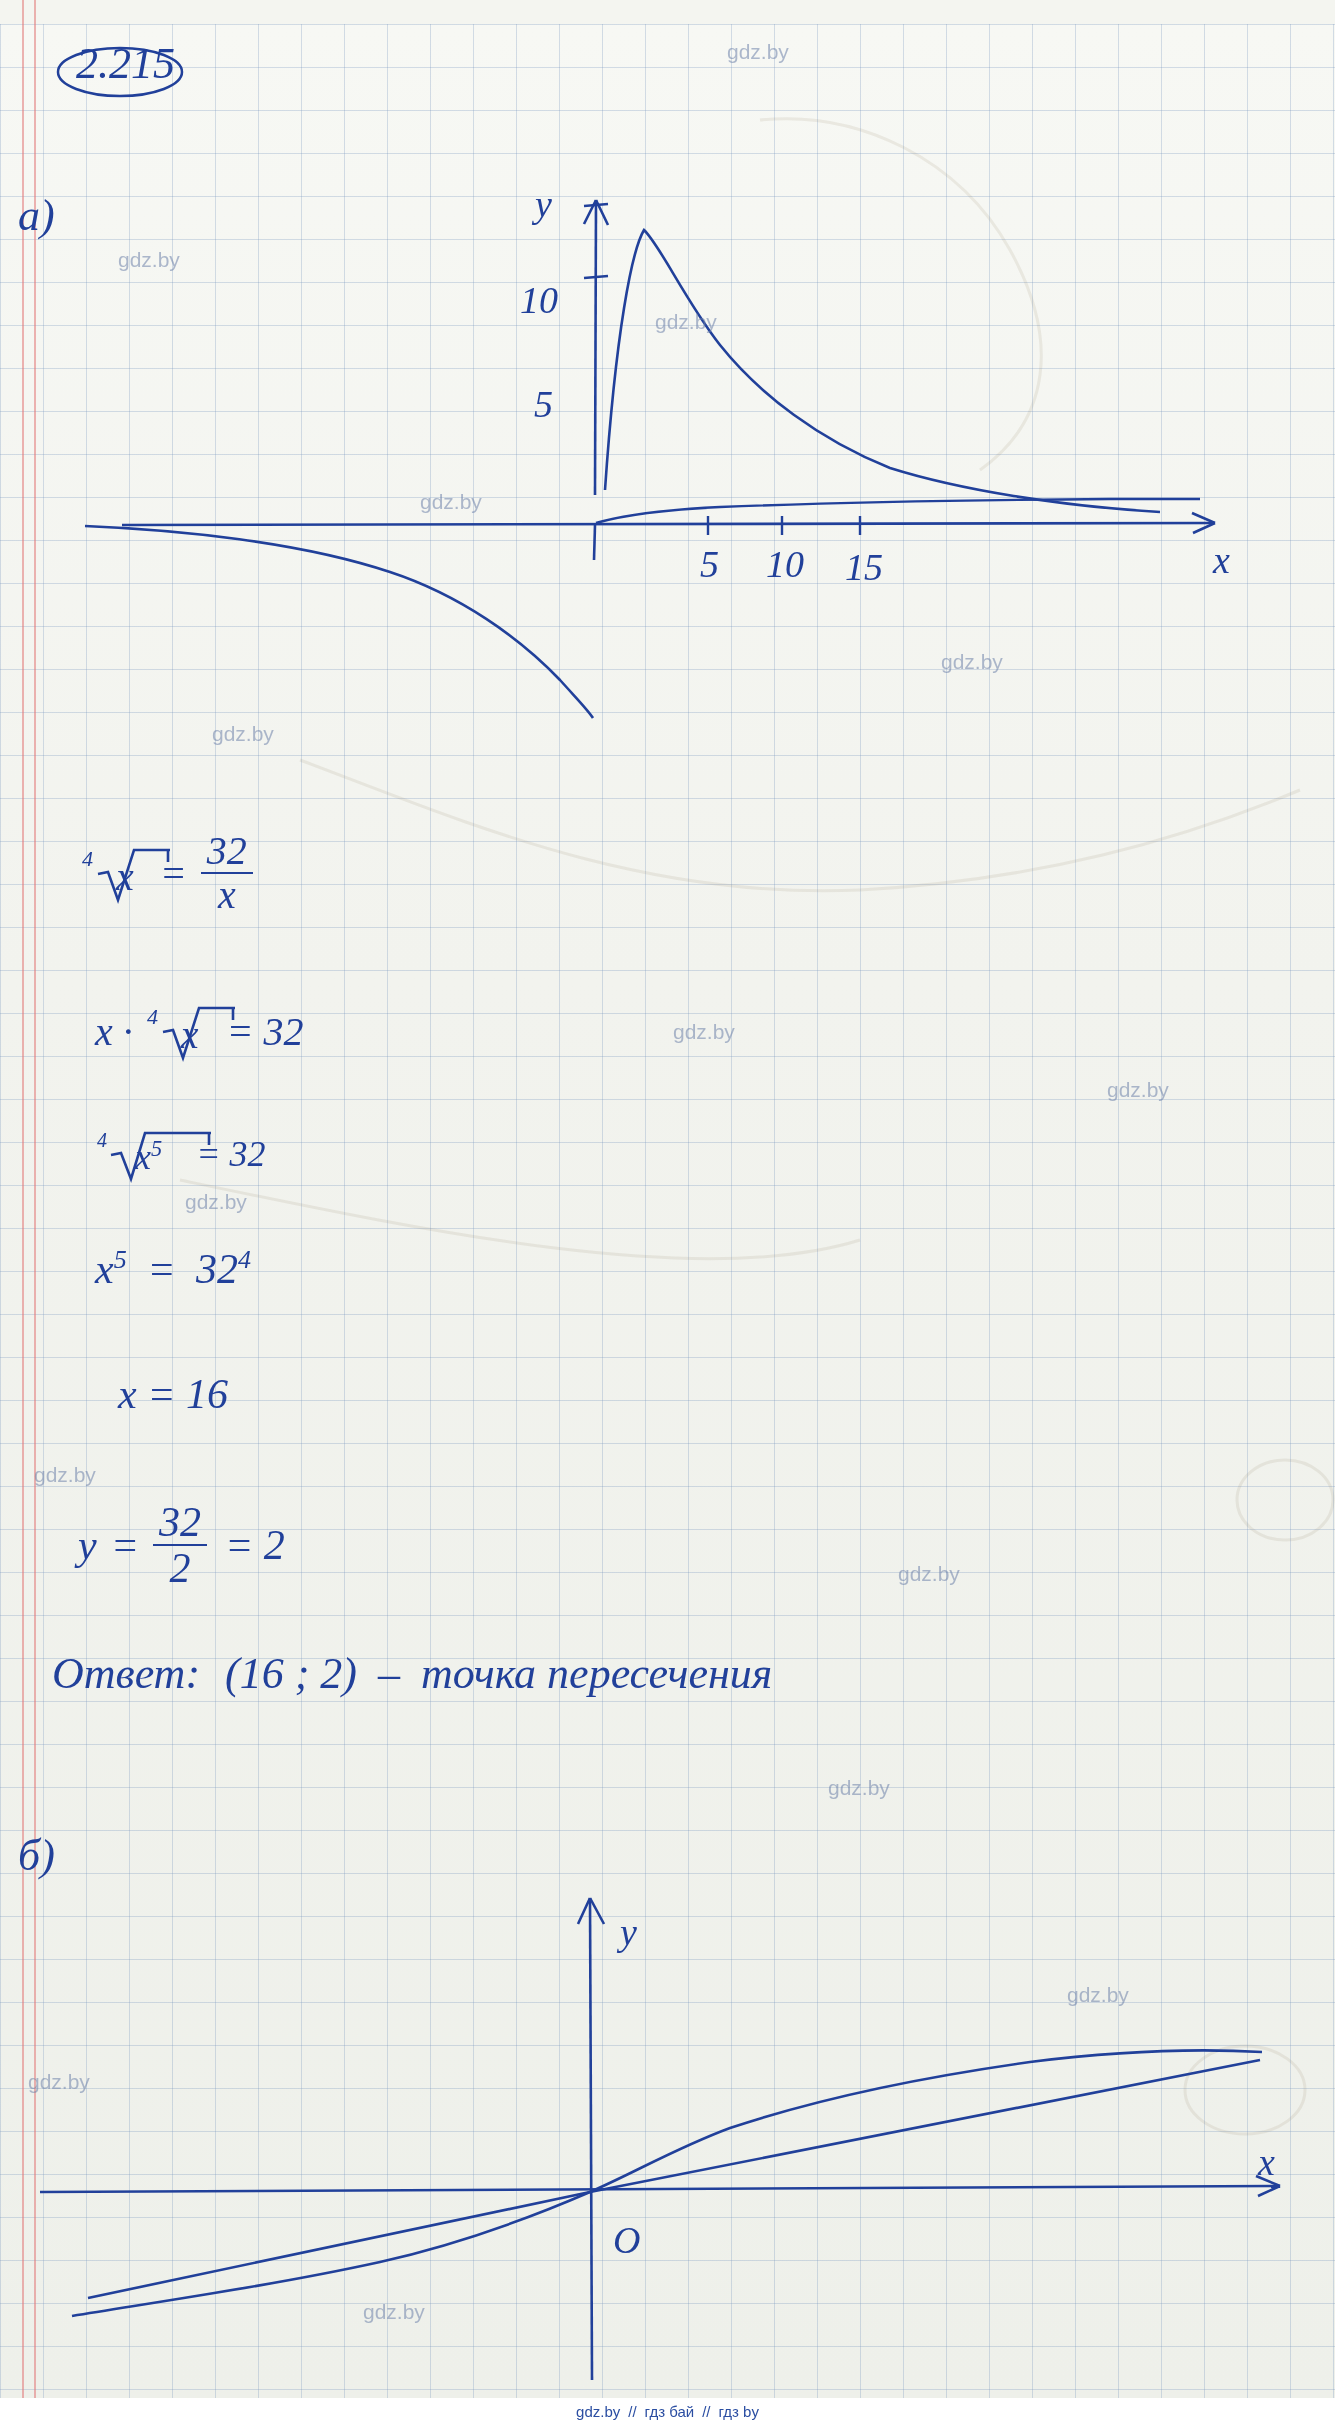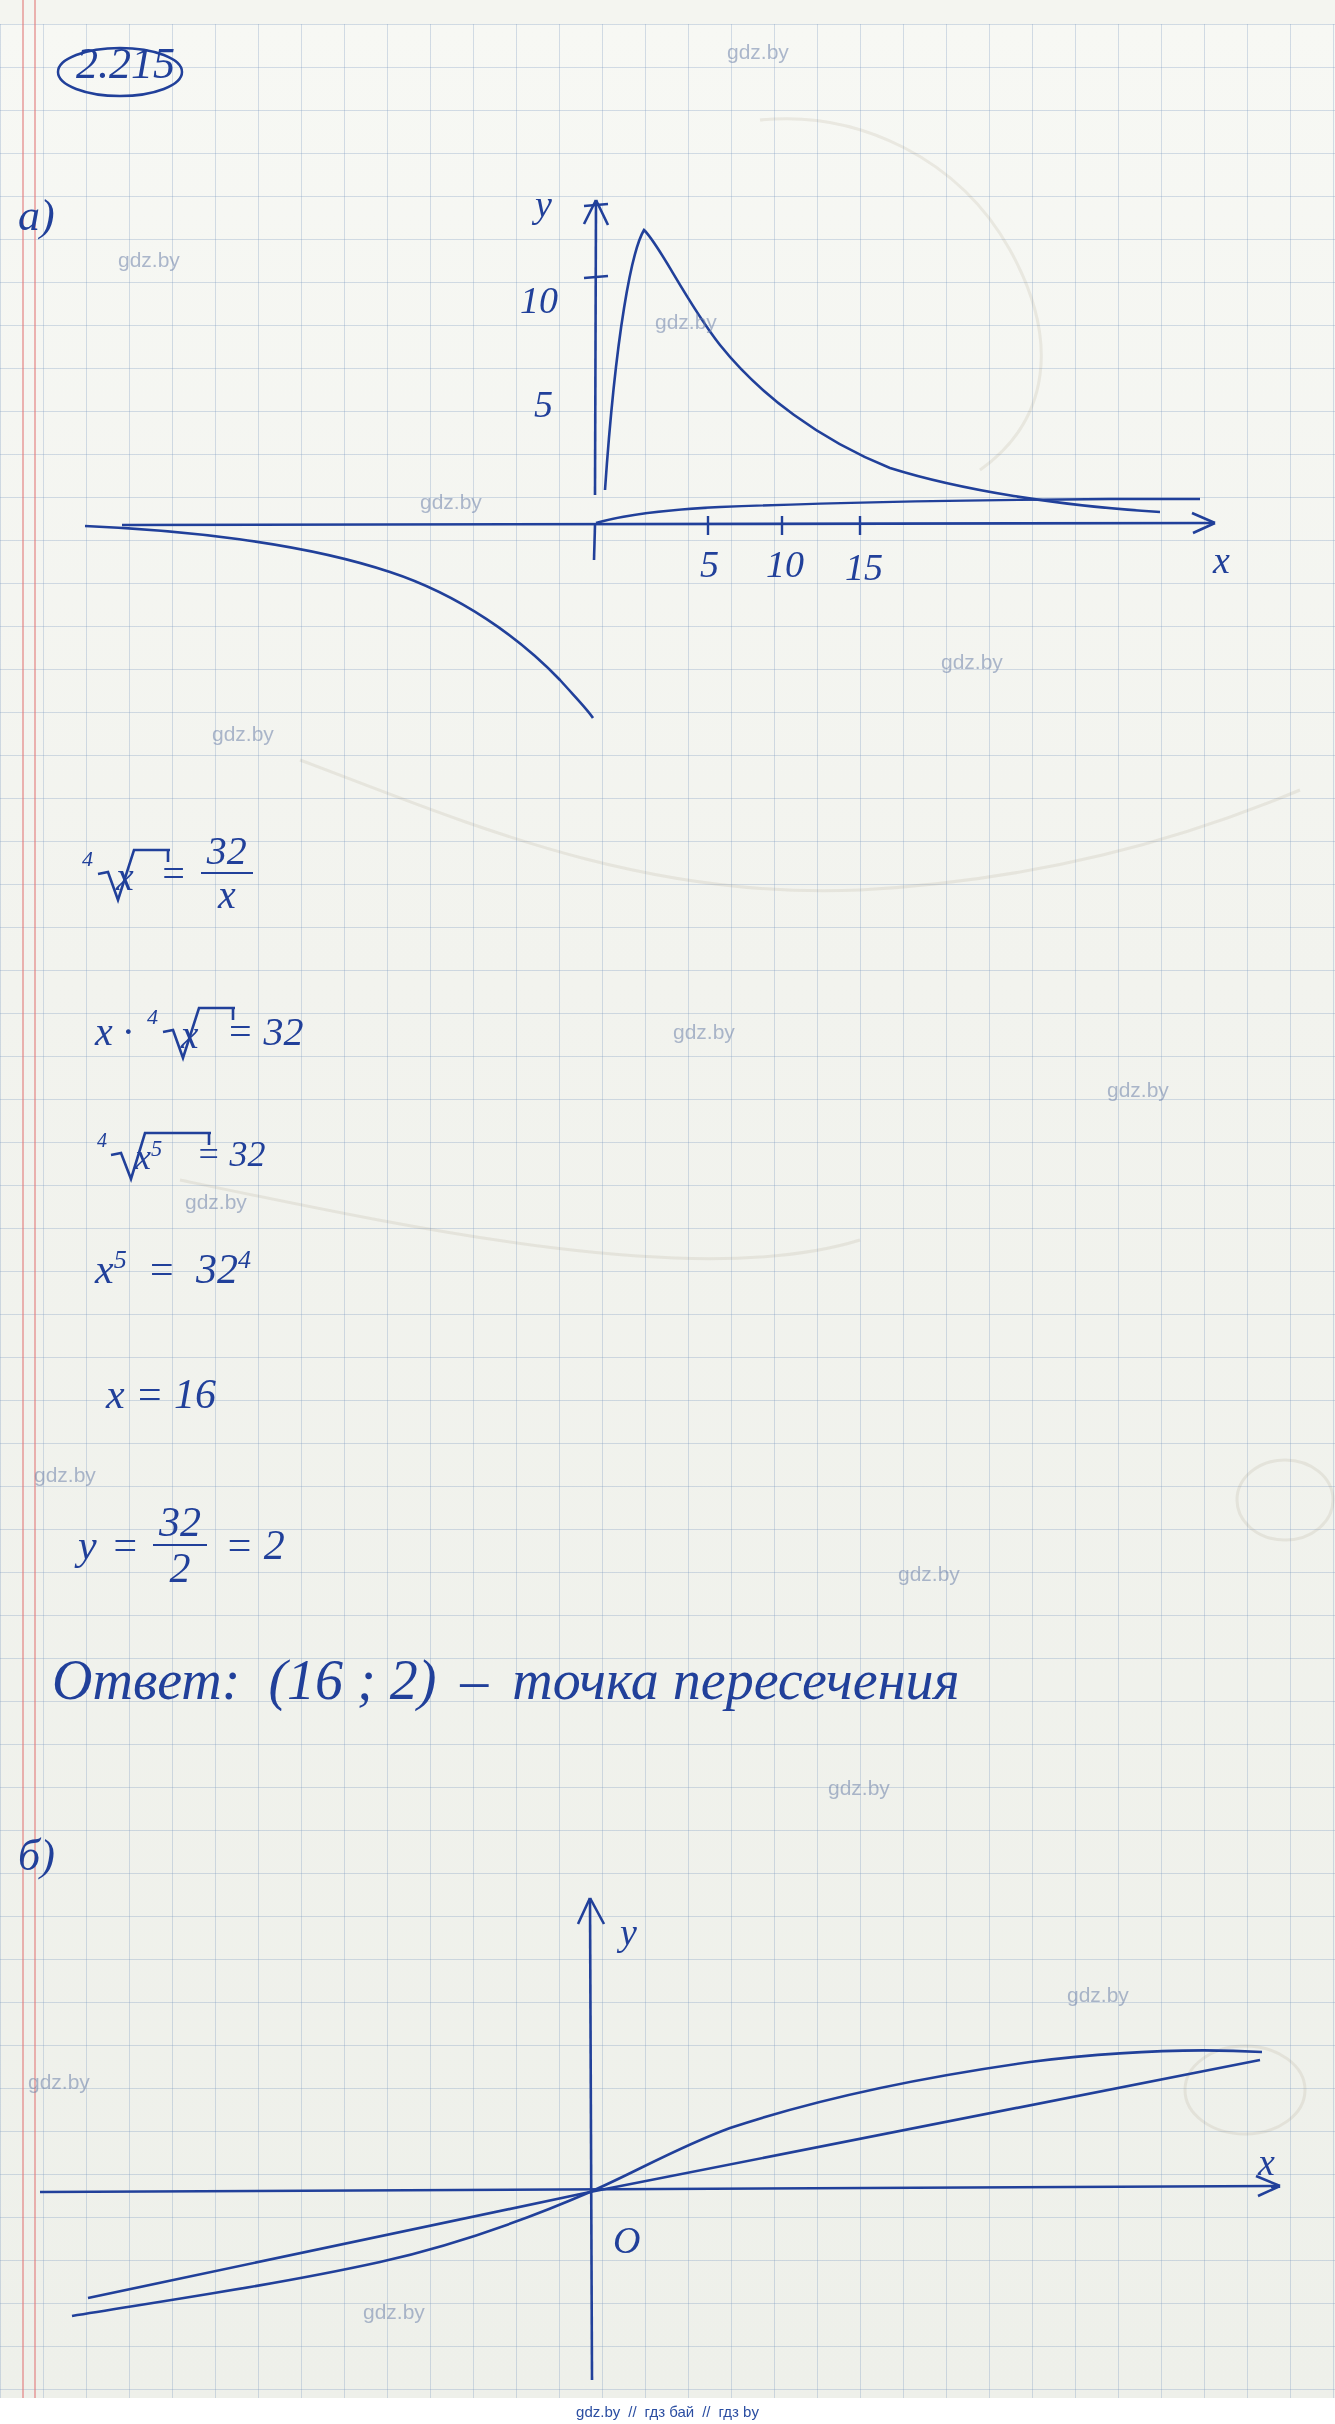--- a/index.html
+++ b/index.html
@@ -228,35 +228,35 @@
       <span style="margin-left:34px;">= 32</span>
     </span>
   </div>
 
   <div class="hand" style="left:95px; top:1245px; font-size:42px;">
     <span>x</span><span class="sup">5</span>
     <span style="margin-left:10px;">=</span>
     <span style="margin-left:10px;">32</span><span class="sup">4</span>
   </div>
 
-  <div class="hand" style="left:106px; top:1370px; font-size:42px;">x = 16</div>
+  <div class="hand" style="left:118px; top:1370px; font-size:42px;">x = 16</div>
 
   <div class="hand" style="left:78px; top:1500px; font-size:42px;">
     <span style="display:inline-flex; align-items:center;">
       <span>y</span>
       <span style="margin-left:14px;">=</span>
       <span class="frac" style="margin-left:14px;">
         <span class="num">32</span>
         <span class="den">2</span>
       </span>
       <span style="margin-left:18px;">= 2</span>
     </span>
   </div>
 
-  <div class="hand" style="left:52px; top:1648px; font-size:56px;">
+  <div class="hand" style="left:52px; top:1648px; font-size:44px;">
     <span>Ответ:</span>
     <span style="margin-left:14px;">(16 ; 2)</span>
     <span style="margin-left:10px;">–</span>
     <span style="margin-left:10px;">точка пересечения</span>
   </div>
 
   <div class="hand big" style="left:18px; top:1830px;">б)</div>
 
   <svg class="graph" style="left:30px; top:1880px; width:1290px; height:520px;">
 

